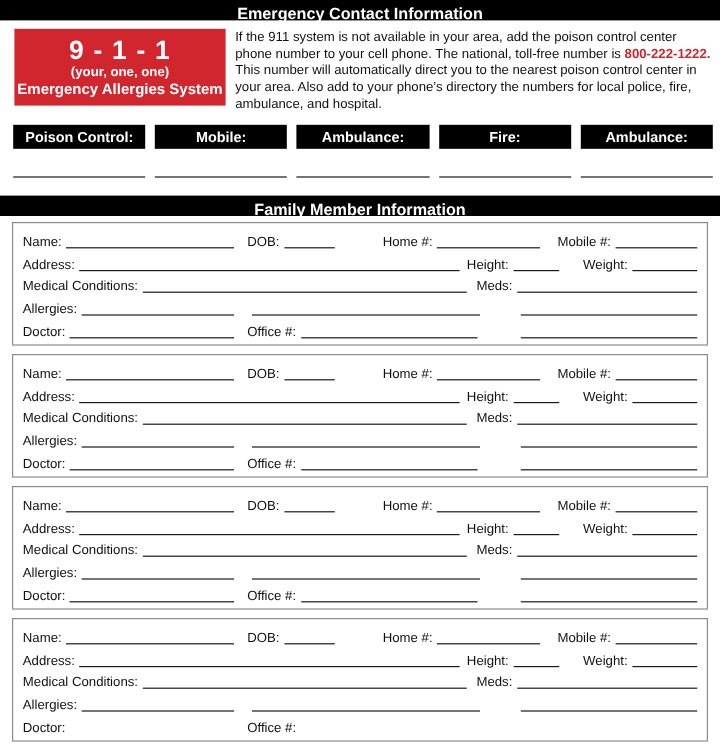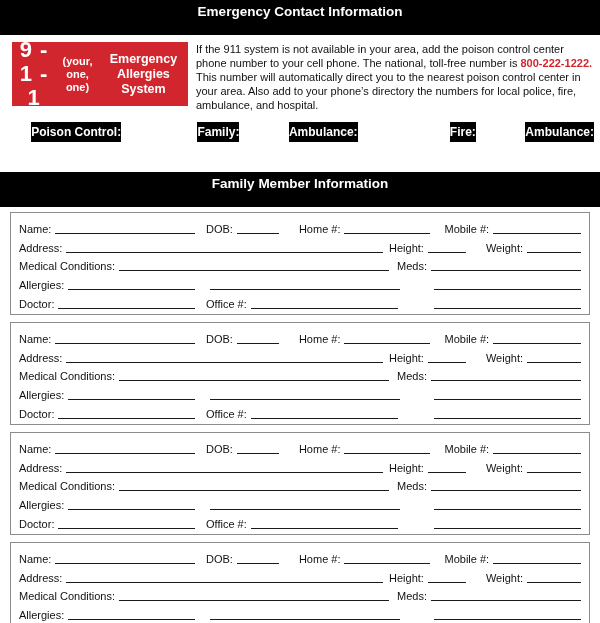--- a/index.html
+++ b/index.html
@@ -3,70 +3,70 @@
 <meta charset="utf-8">
 <style>
   html,body{margin:0;padding:0;}
   body{
     width:600px;height:623px;overflow:hidden;background:#fff;
     font-family:"Liberation Sans",sans-serif;color:#111;
     position:relative;
   }
   .header-bar{
     background:var(--bar,#000);color:#fff;font-weight:bold;
-    font-size:13.5px;text-align:center;height:35px;line-height:24px;
+    font-size:13.5px;text-align:center;height:17px;line-height:24px;
     width:100%;
   }
   
   .top-section{display:flex;margin-top:7px;padding-left:12px;padding-right:3px;}
   .red-box{
     background:var(--red,#d2262e);color:#fff;width:176px;height:64px;
-    flex:0 0 176px;display:flex;flex-direction:row;align-items:center;
-    justify-content:center;text-align:center;
+    flex:0 0 176px;display:flex;flex-direction:column;align-items:center;
+    justify-content:center;text-align:left;
   }
   .red-number{font-size:22px;font-weight:bold;letter-spacing:1px;line-height:24px;}
   .red-phonetic{font-size:11px;font-weight:bold;line-height:13px;}
   .red-label{font-size:12.5px;font-weight:bold;line-height:15px;}
   .intro{
     margin:0 0 0 8px;font-size:11px;line-height:13.9px;flex:1;
     padding-top:1px;
   }
   .red-text{color:var(--red,#d2262e);font-weight:bold;}
   
   .contacts-row{display:flex;gap:8px;padding:0 6px 0 11px;margin-top:9px;}
-  .contact-col{flex:1;display:flex;flex-direction:row;justify-content:flex-end;}
+  .contact-col{flex:1;display:flex;flex-direction:column;}
   .contact-bar{
     background:var(--bar,#000);color:#fff;font-weight:bold;font-size:12px;
     text-align:center;height:20px;line-height:20px;
   }
   .contact-blank{
     margin-top:23px;height:0;border-bottom:1.6px solid var(--line,#000);
   }
-  .family-bar{margin-top:26px;}
+  .family-bar{margin-top:15px;}
   
   #members{display:flex;flex-direction:column;gap:7px;margin:5px 10px 0;}
   .member-box{
     border:1px solid var(--box-border,#8c8c8c);height:103px;
     box-sizing:border-box;padding:6px 8px 0;background:#fff;
   }
   .row{display:flex;height:18.6px;align-items:flex-end;font-size:11px;}
   .lbl{white-space:nowrap;line-height:15px;}
   .line{
     border-bottom:1.4px solid var(--line,#1a1a1a);height:0;
     margin-left:4px;margin-bottom:3px;display:inline-block;
   }
   .grp{display:flex;align-items:flex-end;}
   .g176{flex:0 0 176px;}
   .gflex{flex:1;}
   .lf{flex:1;}
   .w42{width:42px;} .w38{width:38px;} .w54{width:54px;} .w86{width:86px;}
   .w147{width:147px;} .w150{width:150px;} .w190{width:190px;}
   .ml6{margin-left:6px;} .ml8{margin-left:8px;} .ml11{margin-left:11px;}
   .ml14{margin-left:14px;} .ml15{margin-left:15px;} .ml20{margin-left:20px;}
-  .ml24{margin-left:20px;} .mlauto{margin-left:auto;}
+  .ml24{margin-left:40px;} .mlauto{margin-left:auto;}
 </style>
 </head>
 <body>
 
 <div>
 
   <div class="header-bar">Emergency Contact Information</div>
 
   <div class="top-section">
     <div class="red-box">
@@ -76,21 +76,21 @@
     </div>
     <p class="intro"><span>If the 911 system is not available in your area, add the poison control center phone number to your cell phone. The national, toll-free number is </span><span class="red-text">800-222-1222.</span><span> This number will automatically direct you to the nearest poison control center in your area. Also add to your phone’s directory the numbers for local police, fire, ambulance, and hospital.</span></p>
   </div>
 
   <div class="contacts-row">
     <div class="contact-col">
       <div class="contact-bar">Poison Control:</div>
       <div class="contact-blank"></div>
     </div>
     <div class="contact-col">
-      <div class="contact-bar">Family:</div>
+      <div class="contact-bar">Mobile:</div>
       <div class="contact-blank"></div>
     </div>
     <div class="contact-col">
       <div class="contact-bar">Ambulance:</div>
       <div class="contact-blank"></div>
     </div>
     <div class="contact-col">
       <div class="contact-bar">Fire:</div>
       <div class="contact-blank"></div>
     </div>

